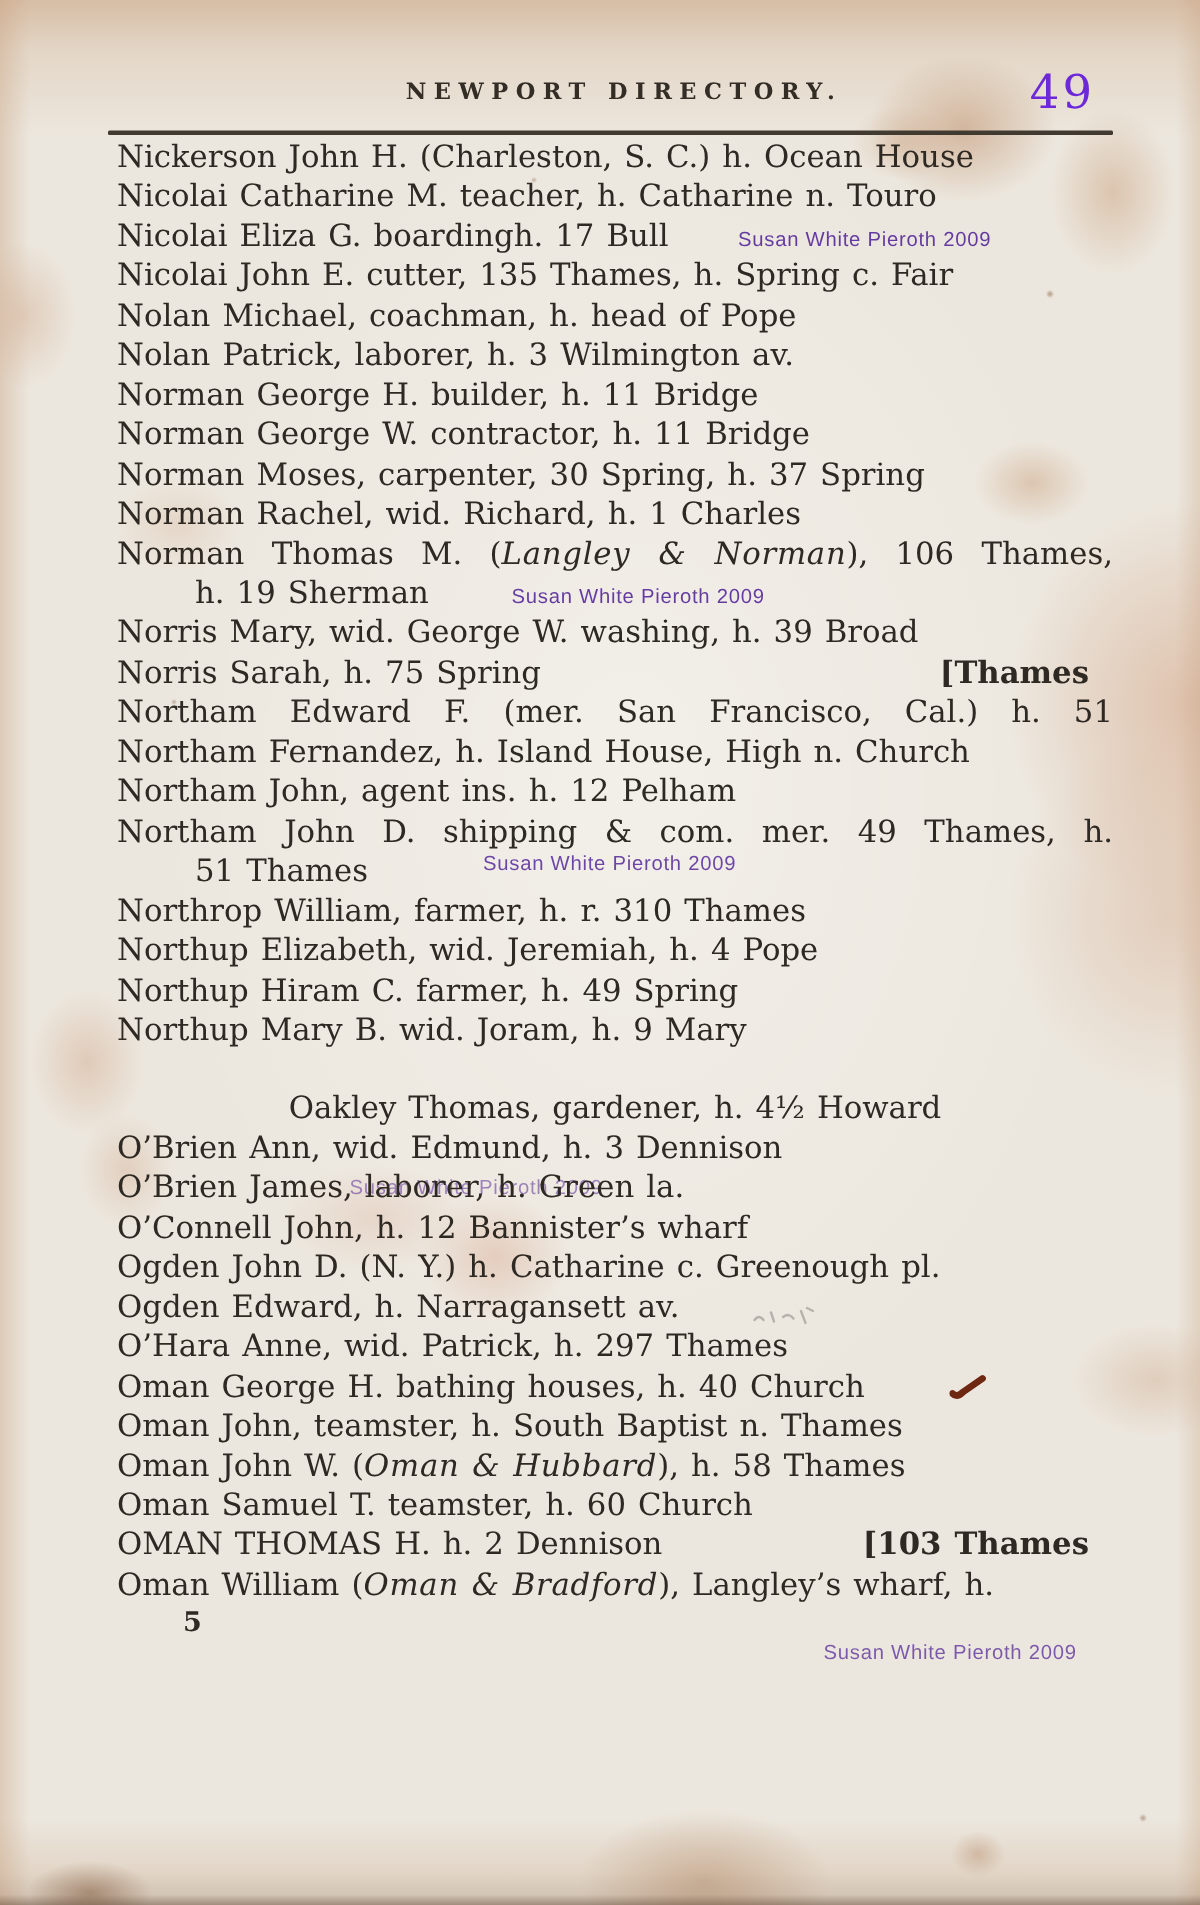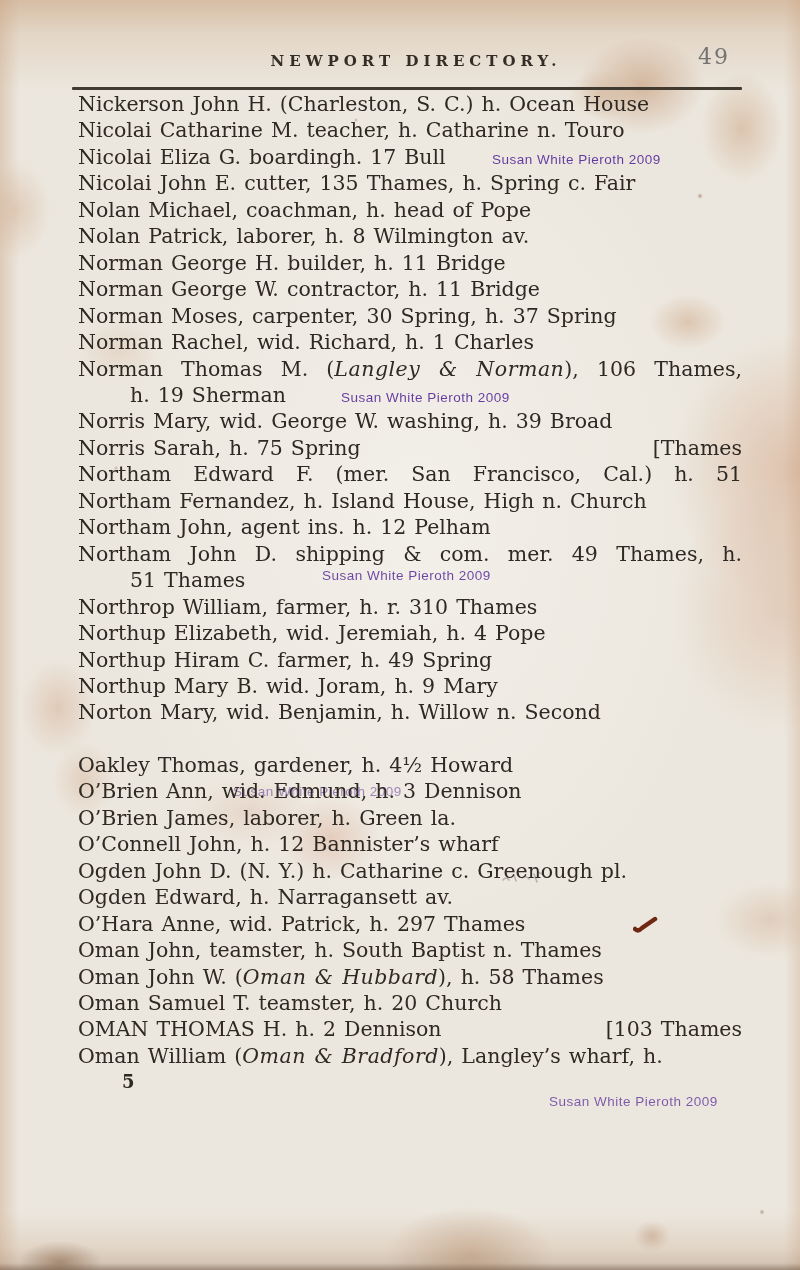--- a/index.html
+++ b/index.html
@@ -56,35 +56,35 @@
 
   .content { position:absolute; inset:0; z-index:3; }
 
   .header-title {
     position:absolute; top:52px; left:16px; width:100%;
     text-align:center; font-size:15px; font-weight:700; letter-spacing:5px;
     color:#332d25;
   }
   .page-number {
     position:absolute; top:44px; right:70px;
-    font-size:22px; letter-spacing:2px; color:#737373;
+    font-size:31px; letter-spacing:2px; color:#6d28d9;
   }
   .rule {
     position:absolute; top:87px; left:72px; width:670px; height:2.5px;
     background:#413a30; border-radius:1px;
   }
 
   .entries {
     position:absolute; top:91px; left:78px; width:664px;
     font-size:20.5px; line-height:26.45px; word-spacing:1.5px;
   }
   .line { position:relative; white-space:nowrap; }
   .line.indent { padding-left:52px; }
-  .line.gap { margin-top:26px; }
-  .line .right { position:absolute; right:0; top:0; }
+  .line.gap { margin-top:26px;text-align:center; }
+  .line .right { position:absolute; right:16px; top:0;font-weight:bold; }
   .line.justify { white-space:normal; text-align:justify; text-align-last:justify; }
   .line em { letter-spacing:.5px; }
 
   .sig { margin-top:0; padding-left:44px; font-size:18px; font-weight:700; }
 
   .pen-mark { position:absolute; left:633px; top:915px; z-index:2; }
   .smudge   { position:absolute; left:500px; top:866px; z-index:2; opacity:.55; }
 </style>
 </head>
 <body>
@@ -119,46 +119,46 @@
   <div class="header-title">NEWPORT DIRECTORY.</div>
   <div class="page-number">49</div>
   <div class="rule"></div>
 
   <div class="entries">
       <div class="line"><span class="t">Nickerson John H. (Charleston, S. C.) h. Ocean House</span></div>
       <div class="line"><span class="t">Nicolai Catharine M. teacher, h. Catharine n. Touro</span></div>
       <div class="line"><span class="t">Nicolai Eliza G. boardingh. 17 Bull</span></div>
       <div class="line"><span class="t">Nicolai John E. cutter, 135 Thames, h. Spring c. Fair</span></div>
       <div class="line"><span class="t">Nolan Michael, coachman, h. head of Pope</span></div>
-      <div class="line"><span class="t">Nolan Patrick, laborer, h. 8 Wilmington av.</span></div>
+      <div class="line"><span class="t">Nolan Patrick, laborer, h. 3 Wilmington av.</span></div>
       <div class="line"><span class="t">Norman George H. builder, h. 11 Bridge</span></div>
       <div class="line"><span class="t">Norman George W. contractor, h. 11 Bridge</span></div>
       <div class="line"><span class="t">Norman Moses, carpenter, 30 Spring, h. 37 Spring</span></div>
       <div class="line"><span class="t">Norman Rachel, wid. Richard, h. 1 Charles</span></div>
       <div class="line justify"><span class="t"><span>Norman Thomas M. (</span><em>Langley &amp; Norman</em><span>), 106 Thames,</span></span></div>
       <div class="line indent"><span class="t">h. 19 Sherman</span></div>
       <div class="line"><span class="t">Norris Mary, wid. George W. washing, h. 39 Broad</span></div>
       <div class="line"><span class="t">Norris Sarah, h. 75 Spring</span><span class="right">[Thames</span></div>
       <div class="line justify"><span class="t">Northam Edward F. (mer. San Francisco, Cal.) h. 51</span></div>
       <div class="line"><span class="t">Northam Fernandez, h. Island House, High n. Church</span></div>
       <div class="line"><span class="t">Northam John, agent ins. h. 12 Pelham</span></div>
       <div class="line justify"><span class="t">Northam John D. shipping &amp; com. mer. 49 Thames, h.</span></div>
       <div class="line indent"><span class="t">51 Thames</span></div>
       <div class="line"><span class="t">Northrop William, farmer, h. r. 310 Thames</span></div>
       <div class="line"><span class="t">Northup Elizabeth, wid. Jeremiah, h. 4 Pope</span></div>
       <div class="line"><span class="t">Northup Hiram C. farmer, h. 49 Spring</span></div>
       <div class="line"><span class="t">Northup Mary B. wid. Joram, h. 9 Mary</span></div>
-      <div class="line"><span class="t">Norton Mary, wid. Benjamin, h. Willow n. Second</span></div>
       <div class="line gap"><span class="t">Oakley Thomas, gardener, h. 4½ Howard</span></div>
       <div class="line"><span class="t">O’Brien Ann, wid. Edmund, h. 3 Dennison</span></div>
       <div class="line"><span class="t">O’Brien James, laborer, h. Green la.</span></div>
       <div class="line"><span class="t">O’Connell John, h. 12 Bannister’s wharf</span></div>
       <div class="line"><span class="t">Ogden John D. (N. Y.) h. Catharine c. Greenough pl.</span></div>
       <div class="line"><span class="t">Ogden Edward, h. Narragansett av.</span></div>
       <div class="line"><span class="t">O’Hara Anne, wid. Patrick, h. 297 Thames</span></div>
+      <div class="line"><span class="t">Oman George H. bathing houses, h. 40 Church</span></div>
       <div class="line"><span class="t">Oman John, teamster, h. South Baptist n. Thames</span></div>
       <div class="line"><span class="t"><span>Oman John W. (</span><em>Oman &amp; Hubbard</em><span>), h. 58 Thames</span></span></div>
-      <div class="line"><span class="t">Oman Samuel T. teamster, h. 20 Church</span></div>
+      <div class="line"><span class="t">Oman Samuel T. teamster, h. 60 Church</span></div>
       <div class="line"><span class="t">OMAN THOMAS H. h. 2 Dennison</span><span class="right">[103 Thames</span></div>
       <div class="line"><span class="t"><span>Oman William (</span><em>Oman &amp; Bradford</em><span>), Langley’s wharf, h.</span></span></div>
       <div class="sig">5</div>
     </div>
 </div>
 
 </body></html>

